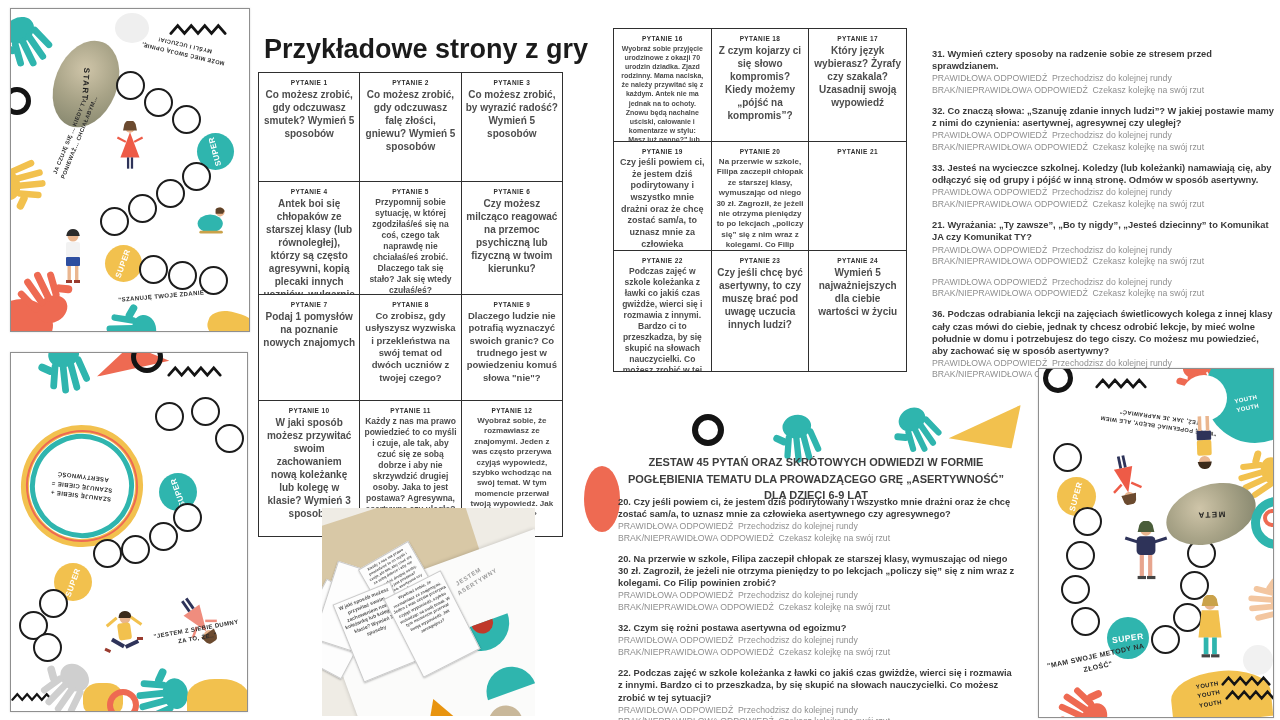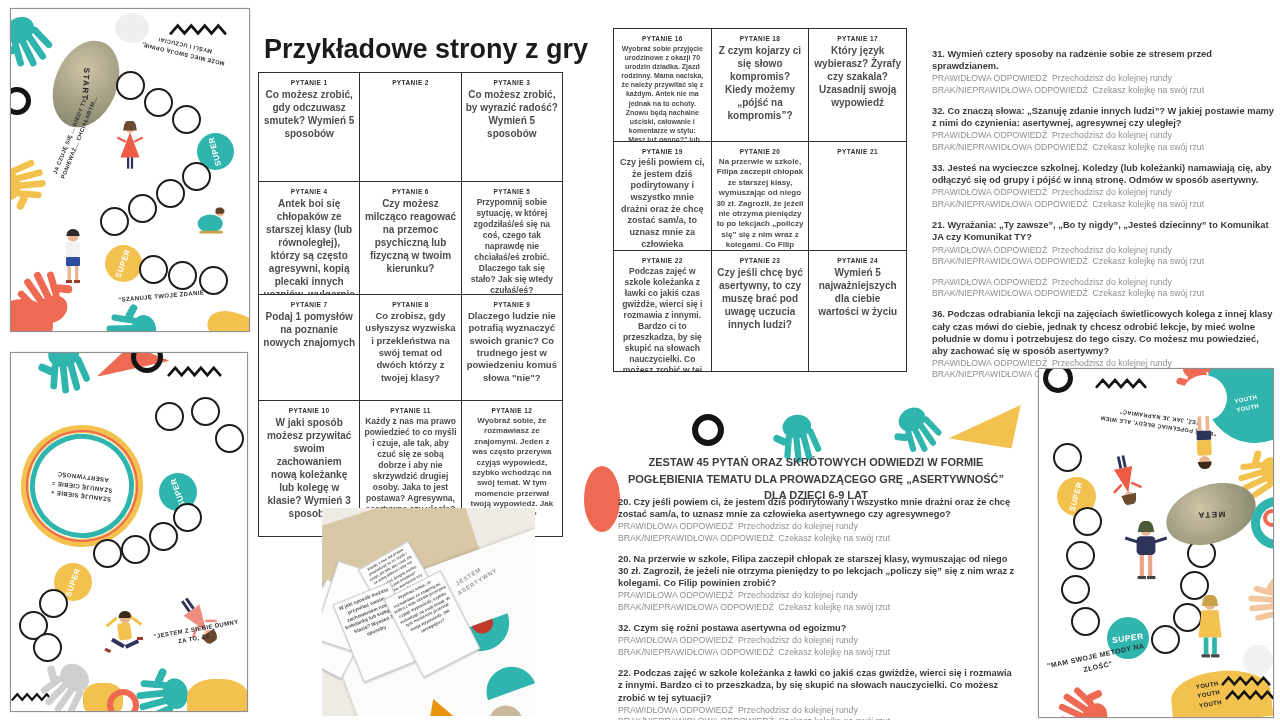--- a/index.html
+++ b/index.html
@@ -225,44 +225,45 @@
   <div class="blob" style="left:176px;top:326px;width:62px;height:40px;background:#f2c14e;border-radius:45% 45% 0 0;"></div>
 </div>
 
 <div class="grid" style="left:258px;top:72px;width:303px;grid-template-columns:repeat(3,1fr);grid-template-rows:108px 112px 105px 135px;">
   <div class="card f10">
       <h4>PYTANIE 1</h4>
       <p>Co możesz zrobić, gdy odczuwasz smutek? Wymień 5 sposobów</p>
     </div>
   <div class="card f10">
       <h4>PYTANIE 2</h4>
+      <p>Co możesz zrobić, gdy odczuwasz falę złości, gniewu? Wymień 5 sposobów</p>
     </div>
   <div class="card f10">
       <h4>PYTANIE 3</h4>
       <p>Co możesz zrobić, by wyrazić radość? Wymień 5 sposobów</p>
     </div>
   <div class="card f75">
       <h4>PYTANIE 4</h4>
       <p>Antek boi się chłopaków ze starszej klasy (lub równoległej), którzy są często agresywni, kopią plecaki innych uczniów, wulgarnie wyzywają, popychają, a czasami nawet wymuszają pieniądze. Co powinien zrobić?</p>
     </div>
-  <div class="card f10">
-      <h4>PYTANIE 6</h4>
-      <p>Czy możesz milcząco reagować na przemoc psychiczną lub fizyczną w twoim kierunku?</p>
-    </div>
   <div class="card f85">
       <h4>PYTANIE 5</h4>
       <p>Przypomnij sobie sytuację, w której zgodziłaś/eś się na coś, czego tak naprawdę nie chciałaś/eś zrobić. Dlaczego tak się stało? Jak się wtedy czułaś/eś?</p>
     </div>
   <div class="card f10">
+      <h4>PYTANIE 6</h4>
+      <p>Czy możesz milcząco reagować na przemoc psychiczną lub fizyczną w twoim kierunku?</p>
+    </div>
+  <div class="card f10">
       <h4>PYTANIE 7</h4>
       <p>Podaj 1 pomysłów na poznanie nowych znajomych</p>
     </div>
   <div class="card f95">
       <h4>PYTANIE 8</h4>
-      <p>Co zrobisz, gdy usłyszysz wyzwiska i przekleństwa na swój temat od dwóch którzy z twojej klasy?</p>
+      <p>Co zrobisz, gdy usłyszysz wyzwiska i przekleństwa na swój temat od dwóch uczniów z twojej czego?</p>
     </div>
   <div class="card f95">
       <h4>PYTANIE 9</h4>
       <p>Dlaczego ludzie nie potrafią wyznaczyć swoich granic? Co trudnego jest w powiedzeniu komuś słowa "nie"?</p>
     </div>
   <div class="card f10">
       <h4>PYTANIE 10</h4>
       <p>W jaki sposób możesz przywitać swoim zachowaniem nową koleżankę lub kolegę w klasie? Wymień 3 sposoby</p>
     </div>
   <div class="card f85">

